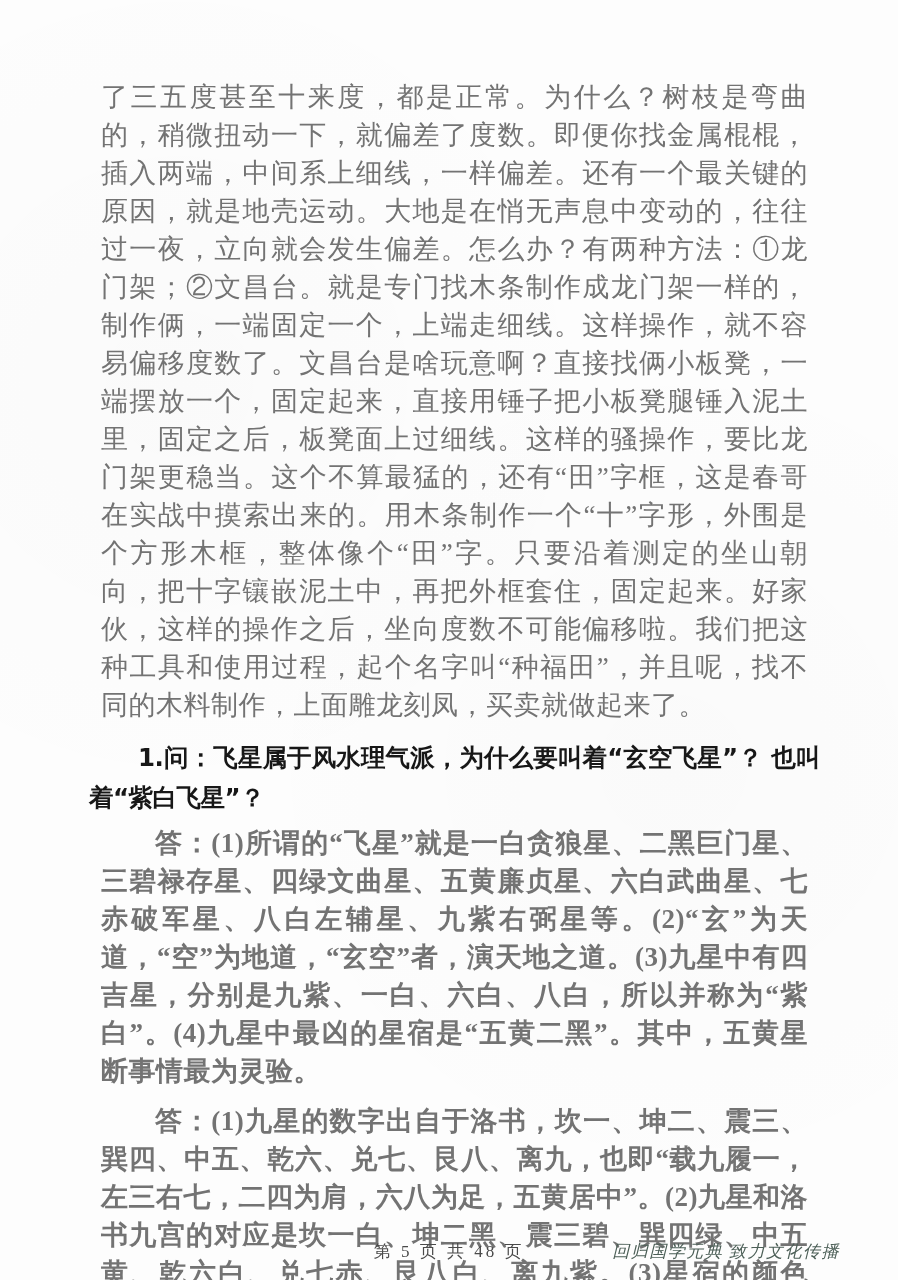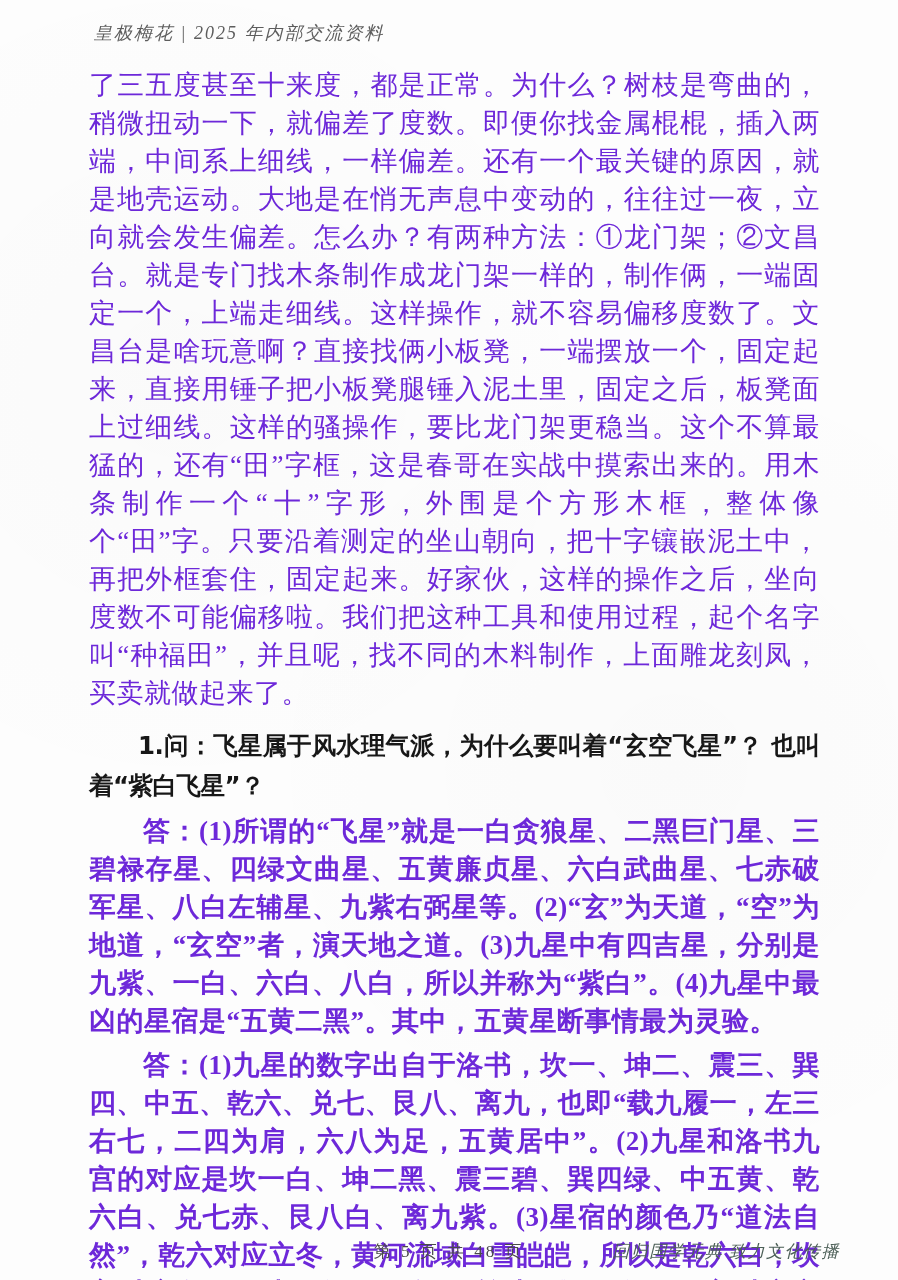--- a/index.html
+++ b/index.html
@@ -36,24 +36,24 @@
     letter-spacing: 2px;
     font-family: "Liberation Serif", "DejaVu Serif", serif;
   }
   .content {
     position: absolute;
     top: 66px;
     left: 89px;
     width: 731px;
   }
   .para, .answer, .section-label {
-    margin: 0;
+    margin: 12px;
     font-size: 27px;
     line-height: 38px;
-    color: #6d28d9;
+    color: #737373;
     text-align: justify;
     text-justify: inter-ideograph;
     letter-spacing: 0.5px;
   }
   .section-label {
     margin-top: 36px;
     text-indent: 2em;
   }
   .question {
     margin: 14px 0 0 0;
@@ -95,23 +95,20 @@
     letter-spacing: 1.5px;
     white-space: nowrap;
     font-family: "Liberation Serif", "DejaVu Serif", serif;
   }
 </style>
 </head>
 <body>
 
 <div class="page">
 
-  <div class="header">
-    <span>皇极梅花 | 2025 年内部交流资料</span>
-  </div>
 
   <div class="content">
     <p class="para">了三五度甚至十来度，都是正常。为什么？树枝是弯曲的，稍微扭动一下，就偏差了度数。即便你找金属棍棍，插入两端，中间系上细线，一样偏差。还有一个最关键的原因，就是地壳运动。大地是在悄无声息中变动的，往往过一夜，立向就会发生偏差。怎么办？有两种方法：①龙门架；②文昌台。就是专门找木条制作成龙门架一样的，制作俩，一端固定一个，上端走细线。这样操作，就不容易偏移度数了。文昌台是啥玩意啊？直接找俩小板凳，一端摆放一个，固定起来，直接用锤子把小板凳腿锤入泥土里，固定之后，板凳面上过细线。这样的骚操作，要比龙门架更稳当。这个不算最猛的，还有“田”字框，这是春哥在实战中摸索出来的。用木条制作一个“十”字形，外围是个方形木框，整体像个“田”字。只要沿着测定的坐山朝向，把十字镶嵌泥土中，再把外框套住，固定起来。好家伙，这样的操作之后，坐向度数不可能偏移啦。我们把这种工具和使用过程，起个名字叫“种福田”，并且呢，找不同的木料制作，上面雕龙刻凤，买卖就做起来了。</p>
 
 
     <p class="question">1.问：飞星属于风水理气派，为什么要叫着“玄空飞星”？ 也叫着“紫白飞星”？</p>
 
     <p class="answer">答：(1)所谓的“飞星”就是一白贪狼星、二黑巨门星、三碧禄存星、四绿文曲星、五黄廉贞星、六白武曲星、七赤破军星、八白左辅星、九紫右弼星等。(2)“玄”为天道，“空”为地道，“玄空”者，演天地之道。(3)九星中有四吉星，分别是九紫、一白、六白、八白，所以并称为“紫白”。(4)九星中最凶的星宿是“五黄二黑”。其中，五黄星断事情最为灵验。</p>
 
 

